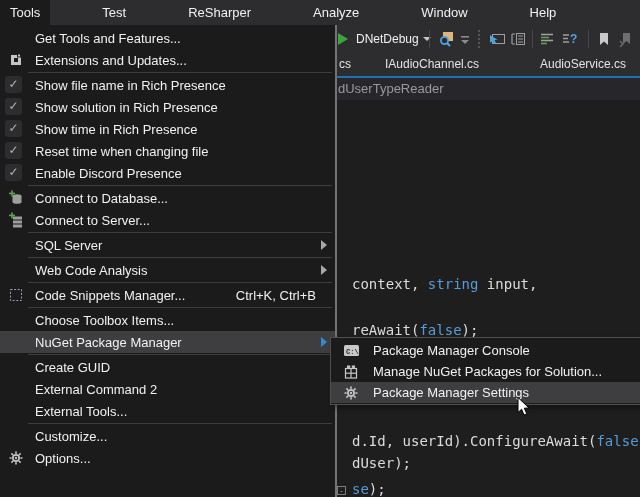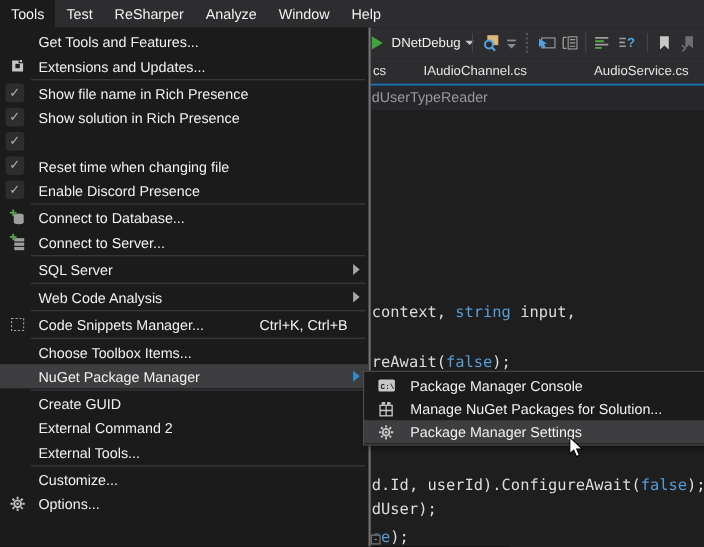--- a/index.html
+++ b/index.html
@@ -2,41 +2,41 @@
 <html><head>
 <meta charset="utf-8">
 <style>
   html,body{margin:0;padding:0;background:#000;}
   #screen{
     position:relative;width:640px;height:497px;overflow:hidden;
     background:#1e1e1e;font-family:"Liberation Sans",sans-serif;
     -webkit-font-smoothing:antialiased;
   }
   
-  #menubar{position:absolute;top:0;left:0;right:0;height:25px;background:#2d2d30;display:flex;z-index:5;}
+  #menubar{position:absolute;top:0;left:0;right:0;height:25px;background:#2d2d30;display:flex;z-index:5;gap:42px;}
   .mb-item{height:25px;line-height:25px;padding:0 10px;font-size:13px;color:#f1f1f1;cursor:default;}
   .mb-item.active{background:#1b1b1c;}
   
   #toolbar{position:absolute;top:25px;left:0;right:0;height:28px;background:#2d2d30;z-index:1;}
   .tb{position:absolute;top:0;height:28px;display:flex;align-items:center;}
   .tb-sep{position:absolute;top:5px;width:1px;height:18px;background:#46464a;}
   .tb-grip{position:absolute;top:5px;width:2px;height:18px;border-left:2px dotted #55555a;}
   #play-icon{width:0;height:0;border-left:10px solid #3ea43e;border-top:6px solid transparent;border-bottom:6px solid transparent;}
   #debug-target{font-size:12px;color:#f1f1f1;margin:0 4px 0 6px;}
   .caret{width:0;height:0;border-left:4px solid transparent;border-right:4px solid transparent;border-top:4px solid #c5c5c5;}
   
   #tabstrip{position:absolute;top:53px;left:0;right:0;height:23px;background:#2d2d30;z-index:1;}
   .tab{position:absolute;top:0;height:23px;line-height:23px;font-size:12px;color:#e4e4e4;}
   #tab-underline{position:absolute;top:76px;left:0;right:0;height:2px;z-index:1;}
   
   #navbar{position:absolute;top:78px;left:0;right:0;height:22px;background:#27272b;z-index:1;}
   #navbar .member{position:absolute;left:338px;top:0;line-height:22px;font-size:13px;color:#9a9a9a;text-align:right;}
   
   #editor{position:absolute;top:100px;left:0;right:0;bottom:0;background:#1e1e1e;z-index:0;}
-  .code-line{position:absolute;left:338px;font-family:"DejaVu Sans Mono","Liberation Mono",monospace;font-size:14px;line-height:16px;white-space:pre;}
+  .code-line{position:absolute;left:338px;font-family:"DejaVu Sans Mono","Liberation Mono",monospace;font-size:14px;line-height:16px;white-space:pre;padding-left:14px;}
   .c-d{color:#dcdcdc;} .c-k{color:#569cd6;}
   #fold-box{position:absolute;left:337px;top:486px;width:9px;height:9px;border:1px solid #7f7f7f;box-sizing:border-box;color:#bfbfbf;font-size:8px;line-height:7px;text-align:center;background:#1e1e1e;}
   
   #tools-menu{position:absolute;top:25px;left:0;width:337px;height:472px;background:#1b1b1c;
     border-right:2px solid #737373;box-sizing:border-box;padding-top:2px;z-index:10;}
   .mrow{position:relative;height:22px;display:flex;align-items:center;padding-left:35px;font-size:13px;color:#f1f1f1;cursor:default;}
   .mrow.hl{background:#3e3e40;}
   .mrow .ico{position:absolute;left:6px;top:2px;width:20px;height:18px;display:flex;align-items:center;justify-content:center;}
   .mrow .check-box{position:absolute;left:5px;top:2px;width:17px;height:17px;background:#2d2d30;border-radius:3px;
     color:#aeaeae;font-size:12px;line-height:17px;text-align:center;}
@@ -179,20 +179,21 @@
       <div class="mrow">
         <span class="check-box">✓</span>
         <span>Show file name in Rich Presence</span>
       </div>
       <div class="mrow">
         <span class="check-box">✓</span>
         <span>Show solution in Rich Presence</span>
       </div>
       <div class="mrow">
         <span class="check-box">✓</span>
+        <span>Show time in Rich Presence</span>
       </div>
       <div class="mrow">
         <span class="check-box">✓</span>
         <span>Reset time when changing file</span>
       </div>
       <div class="mrow">
         <span class="check-box">✓</span>
         <span>Enable Discord Presence</span>
       </div>
       <div class="msep">

